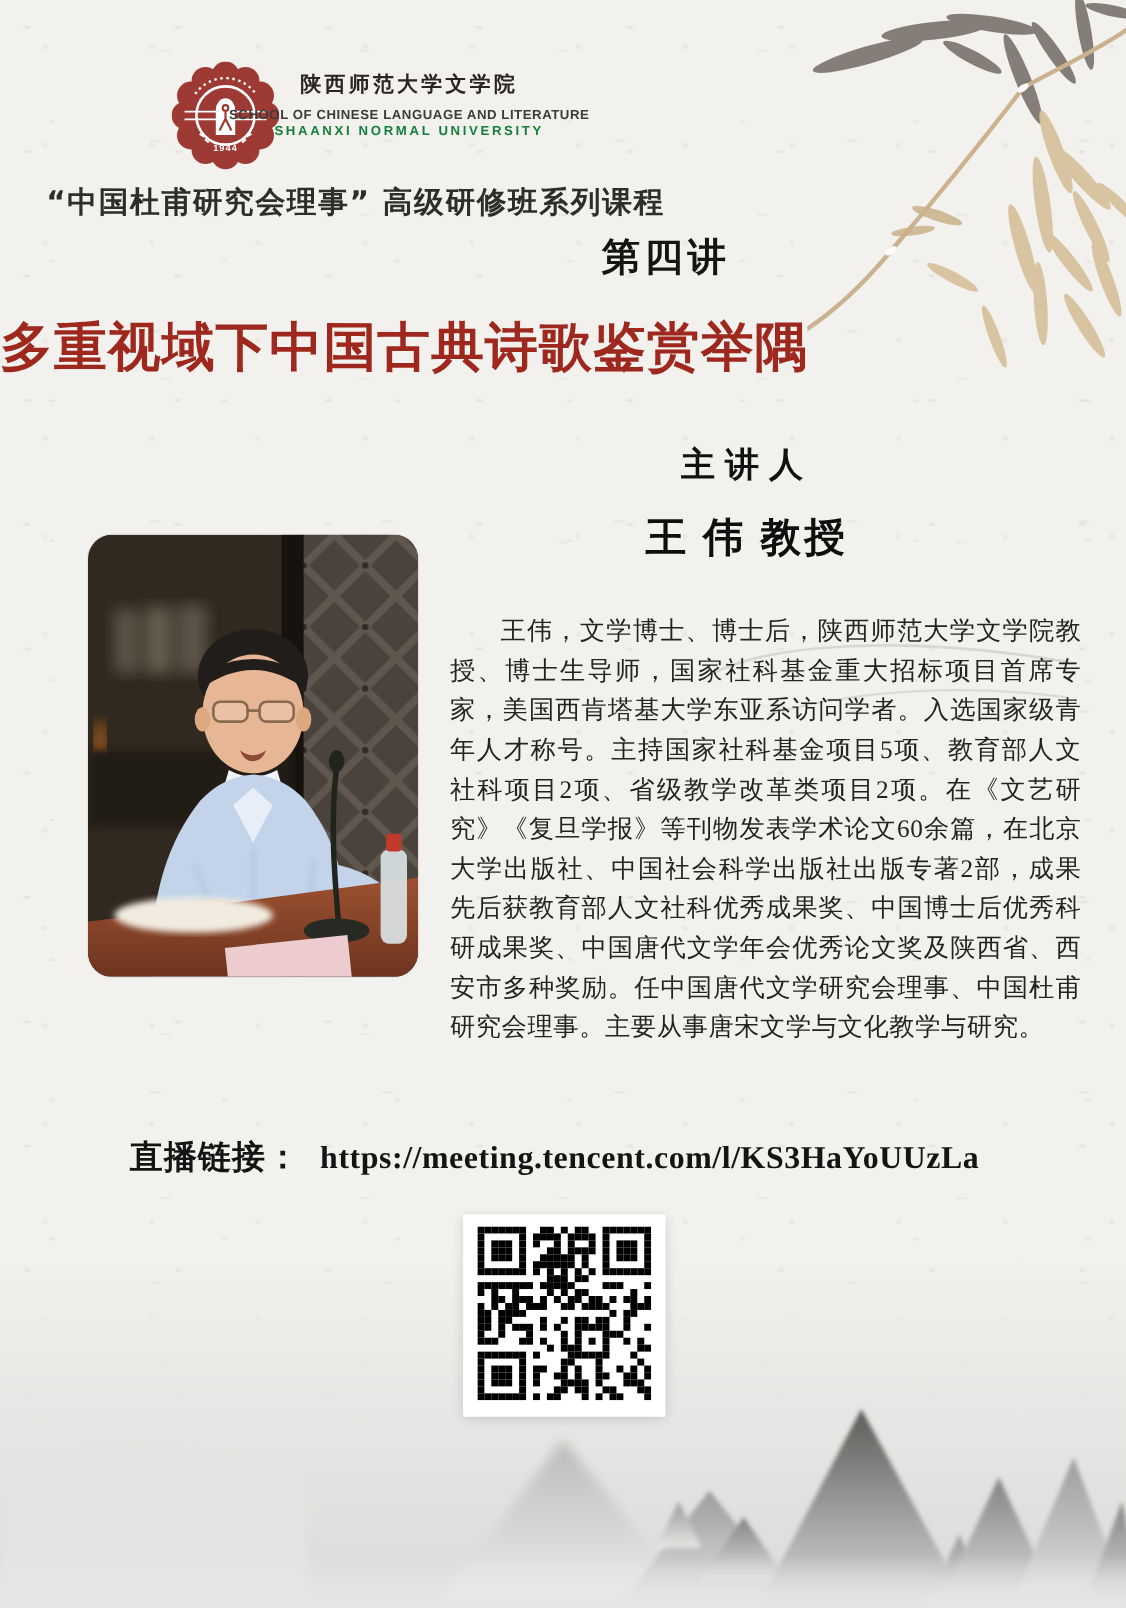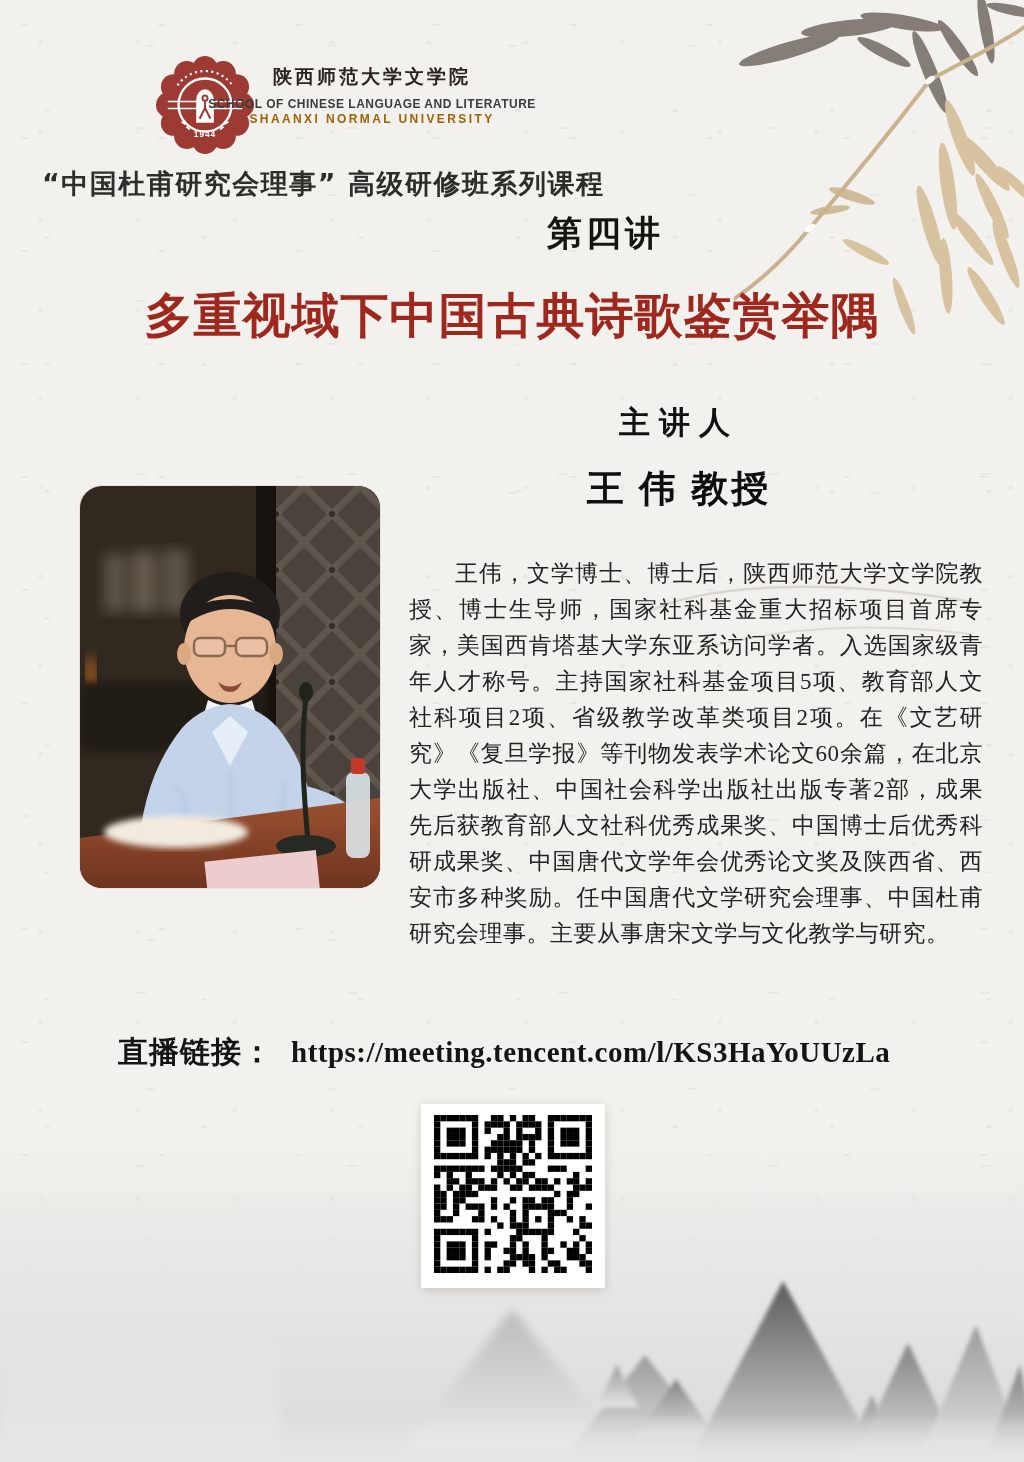--- a/index.html
+++ b/index.html
@@ -18,27 +18,27 @@
   .swirls{position:absolute;left:640px;top:570px;z-index:2;}
   .bottom-wash{position:absolute;left:0;bottom:0;width:100%;height:330px;z-index:2;
     background:linear-gradient(180deg, rgba(231,230,228,0) 0%, rgba(228,227,225,.75) 45%, #dadad8 100%);}
   .mountains{position:absolute;left:0;bottom:0;z-index:3;}
 
   .seal{position:absolute;left:156px;top:56px;width:98px;height:98px;z-index:4;}
   .univ{position:absolute;left:262px;top:64px;width:220px;z-index:4;display:flex;flex-direction:column;align-items:center;}
   .univ-cn{font-family:"Liberation Serif",serif;font-size:19px;font-weight:600;color:#2b2420;
     white-space:nowrap;letter-spacing:3px;}
   .univ-en1{margin-top:7px;font-size:12px;font-weight:700;color:#3c3b39;letter-spacing:.5px;white-space:nowrap;}
-  .univ-en2{margin-top:1px;font-size:12px;font-weight:700;color:#a16207;letter-spacing:2.4px;white-space:nowrap;}
+  .univ-en2{margin-top:1px;font-size:12px;font-weight:700;color:#15803d;letter-spacing:2.4px;white-space:nowrap;}
 
   .series{position:absolute;left:42px;top:166px;z-index:4;font-size:27px;font-weight:800;
     color:#2f2d2a;letter-spacing:1.5px;font-family:"DejaVu Sans",sans-serif;}
   .lecture{position:absolute;left:0;top:210px;width:664px;z-index:4;text-align:right;
     font-size:35px;font-weight:900;color:#16140f;letter-spacing:4px;}
-  .main-title{position:absolute;left:0;top:284px;width:100%;z-index:4;margin:0;text-align:center;
+  .main-title{position:absolute;left:0;top:284px;width:100%;z-index:4;margin:0;
     font-family:"Liberation Serif",serif;font-size:48px;font-weight:900;color:#9e281e;letter-spacing:1px;}
 
   .speaker-label{position:absolute;left:393px;top:402px;width:572px;z-index:4;text-align:center;
     font-family:"Liberation Serif",serif;font-size:31px;font-weight:600;color:#121110;letter-spacing:9px;}
   .speaker-name{position:absolute;left:393px;top:464px;width:572px;z-index:4;text-align:center;
     font-family:"Liberation Serif",serif;font-size:37px;font-weight:700;color:#0f0e0d;letter-spacing:3px;}
   .bio{position:absolute;left:393px;top:540px;width:574px;z-index:4;margin:16px;
     font-family:"Liberation Serif",serif;font-size:23px;line-height:36px;color:#242321;
     text-align:justify;text-indent:2em;letter-spacing:.5px;}
 

